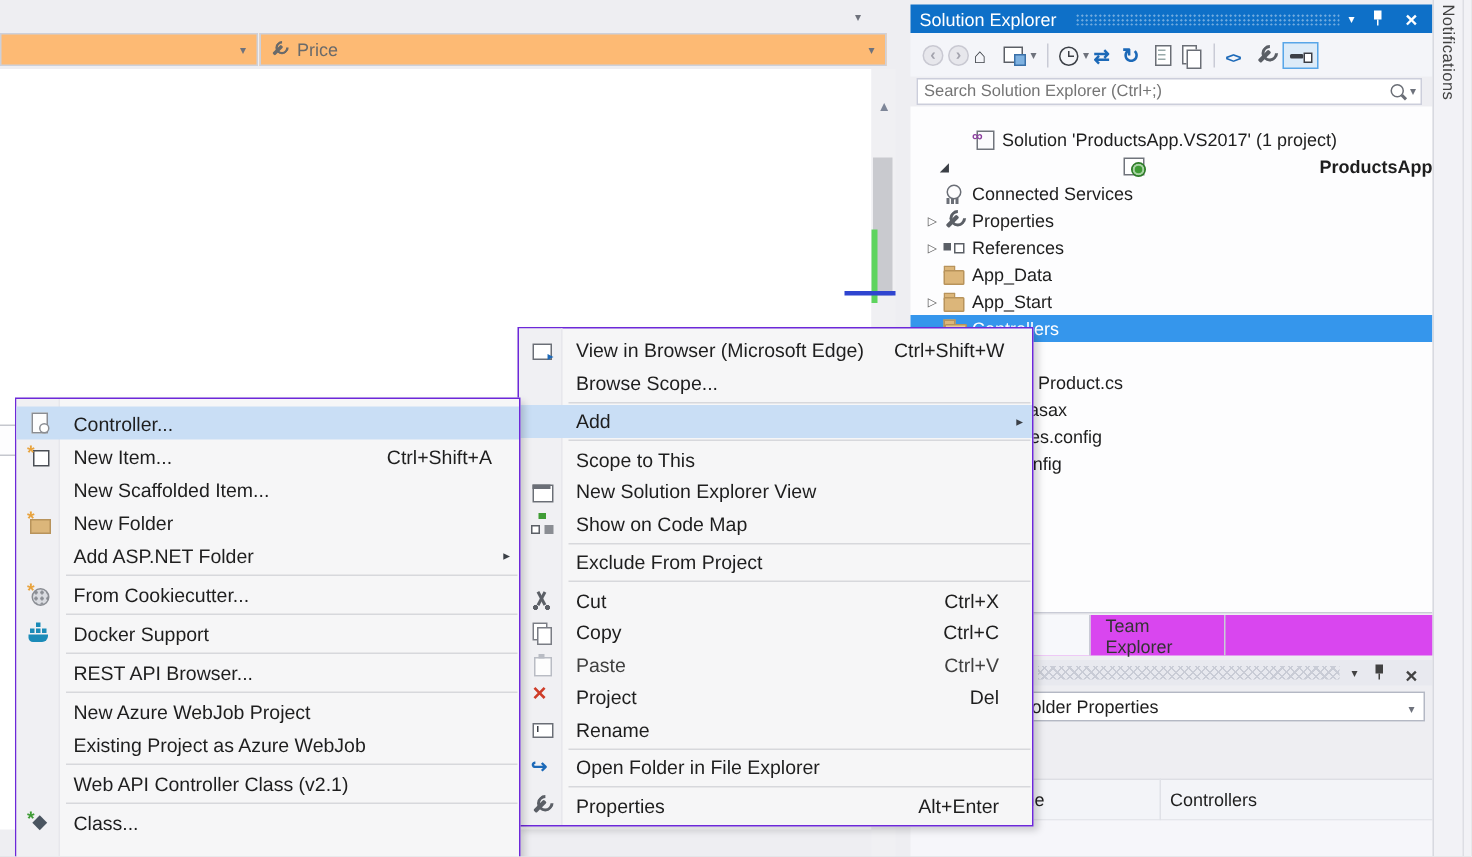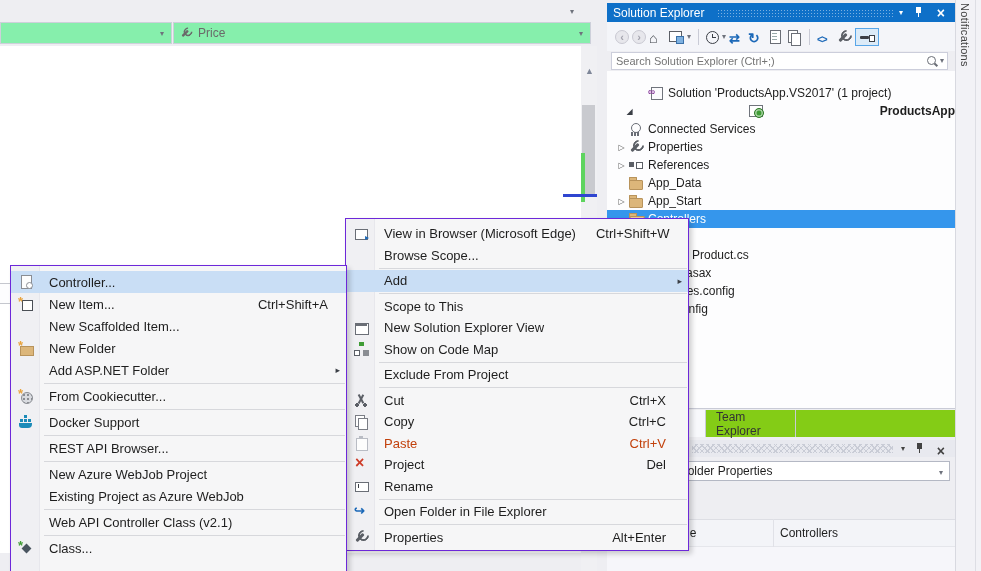--- a/index.html
+++ b/index.html
@@ -98,21 +98,21 @@
   .pin{position:relative;width:10px;height:12px;display:inline-block;}
   .pin::before{content:"";position:absolute;left:2px;top:1px;width:5px;height:6px;background:currentColor;}
   .pin::after{content:"";position:absolute;left:4px;top:7px;width:1.4px;height:4px;background:currentColor;}
   .xclose::before{content:"×";font-weight:bold;font-size:14px;line-height:1;}
   
   .mag{position:relative;width:13px;height:13px;display:inline-block;}
   .mag::before{content:"";position:absolute;left:1px;top:1px;width:7px;height:7px;border:1.5px solid #6a6e76;border-radius:50%;}
   .mag::after{content:"";position:absolute;left:9px;top:8px;width:1.6px;height:4px;background:#6a6e76;transform:rotate(-45deg);}
 
   
-  .combo{position:absolute;height:22px;background:#86efac;border:1px solid #cdd0da;display:flex;align-items:center;}
+  .combo{position:absolute;height:22px;background:#fdba74;border:1px solid #cdd0da;display:flex;align-items:center;}
   .combo .chev{position:absolute;right:7px;top:7px;}
   .editor-white{position:absolute;left:0;top:46px;width:581px;height:507px;background:#fff;}
   .vtrack{position:absolute;left:581px;top:46px;width:16px;height:525px;background:#f0f0f3;}
   .vthumb{position:absolute;left:582px;top:105px;width:13px;height:92px;background:#c9cacf;}
   .greenbar{position:absolute;left:581px;top:153px;width:4px;height:49px;background:#5ed45e;z-index:5;}
   .blueline{position:absolute;left:563px;top:194px;width:34px;height:3px;background:#2f45d0;z-index:6;}
   .vsplit{position:absolute;left:583px;top:47px;width:12px;height:16px;color:#3b3f46;text-align:center;background:linear-gradient(#3b3f46,#3b3f46) center 8px/12px 1.4px no-repeat;}
   .vsplit::before{content:"▲";display:block;font-size:6px;line-height:7px;}
   .vsplit::after{content:"▼";display:block;font-size:6px;line-height:8px;}
   .uparrow{position:absolute;left:585px;top:66px;font-size:9px;color:#7e8698;}
@@ -129,21 +129,21 @@
   .trow{position:absolute;left:0;width:348px;height:18px;display:flex;align-items:center;font-size:12px;color:#1e1e1e;}
   .trow .exp{width:13px;flex:none;font-size:8px;color:#5a5a5a;text-align:center;}
   .trow .exp.open::before{content:"◢";color:#3b3f46;}
   .trow .exp.closed::before{content:"▷";}
   .trow .tl{margin-left:4px;white-space:nowrap;}
   .trow.l0{padding-left:6px;} .trow.l1{padding-left:16px;justify-content:space-between;} .trow.l2{padding-left:8px;} .trow.l3{padding-left:52px;}
   .trow.sel{background:#3596ec;color:#fff;}
   .trow.bold .tl{font-weight:bold;}
 
   
-  .tabs{position:absolute;left:607px;top:410px;width:350px;height:27px;background:#84cc16;display:flex;}
+  .tabs{position:absolute;left:628px;top:410px;width:350px;height:27px;background:#d946ef;display:flex;}
   .tab{height:27px;display:flex;align-items:center;justify-content:center;font-size:12px;border-right:1px solid #c9cbd6;padding:0 10px;}
   .tab.active{color:#0e70c8;background:#f7f8fb;}
   .tab.inactive{color:#333;}
 
   
   .pp-title{position:absolute;left:607px;top:440px;width:348px;height:17px;background:#e8e9ef;}
   .pp-title .zig{position:absolute;left:85px;right:62px;top:4px;height:9px;background:repeating-linear-gradient(45deg,#c9ccd6 0 1px,transparent 1px 4px),repeating-linear-gradient(-45deg,#c9ccd6 0 1px,transparent 1px 4px);}
   .pp-title .btn{position:absolute;top:2px;color:#424242;}
   .pp-combo{position:absolute;left:612px;top:461px;width:338px;height:20px;background:#fff;border:1px solid #b4b8c4;display:flex;align-items:center;font-size:12px;color:#1e1e1e;padding-left:6px;}
   .pp-combo .chev{position:absolute;right:6px;top:7px;}
@@ -159,21 +159,21 @@
   .notif .txt{position:absolute;left:3px;top:3px;writing-mode:vertical-rl;font-size:11px;color:#414141;letter-spacing:.3px;}
 
   
   .menu{position:absolute;background:#f6f6f7;border:1px solid #6d28d9;box-shadow:3px 3px 5px rgba(0,0,0,.18);z-index:60;}
   .menu .gutter{position:absolute;left:0;top:0;bottom:0;width:29px;background:#f0f0f3;border-right:1px solid #e7e7ec;}
   .mi{position:relative;display:flex;align-items:center;padding:0 8px 0 38px;font-size:13px;color:#1e1e1e;}
   .mi .gi{position:absolute;left:7px;top:50%;margin-top:-8px;}
   .mi .ml{white-space:nowrap;}
   .mi .msc{margin-left:auto;padding-left:20px;white-space:nowrap;}
   .mi.hl{background:#c9def5;}
-  .mi.dis{color:#c2410c;gap:23px;}
+  .mi.dis{color:#404040;gap:23px;}
   .mi .arrow{position:absolute;right:6px;font-size:9px;color:#3b3f46;}
   .mi .arrow::before{content:"▸";}
   .msep{height:1px;background:#d7d8dc;margin:1.5px 1px 1.5px 33px;}
   #ctxmenu{left:345px;top:218px;width:344px;height:333px;padding-top:4px;}
   #ctxmenu .mi{height:21.5px;}
   #ctxmenu .mi .msc{padding-right:14px;}
   #submenu{left:10px;top:265px;width:337px;height:309px;padding-top:5px;z-index:70;}
   #submenu .mi{height:22px;}
   #submenu .mi .msc{padding-right:10px;}
 

